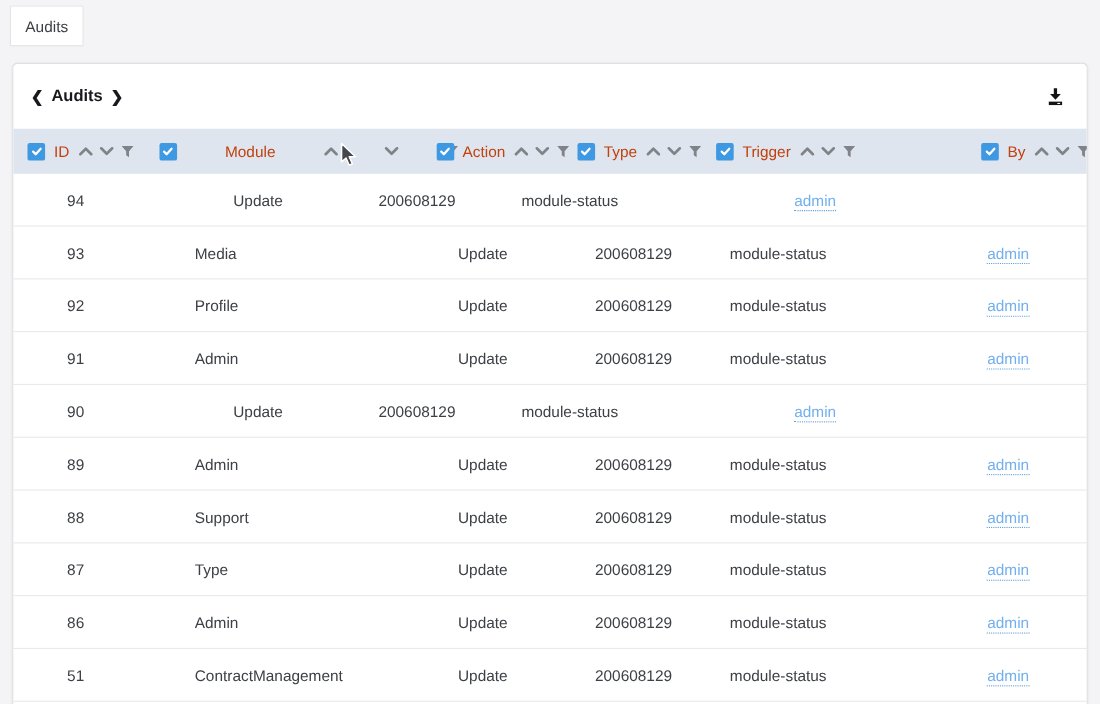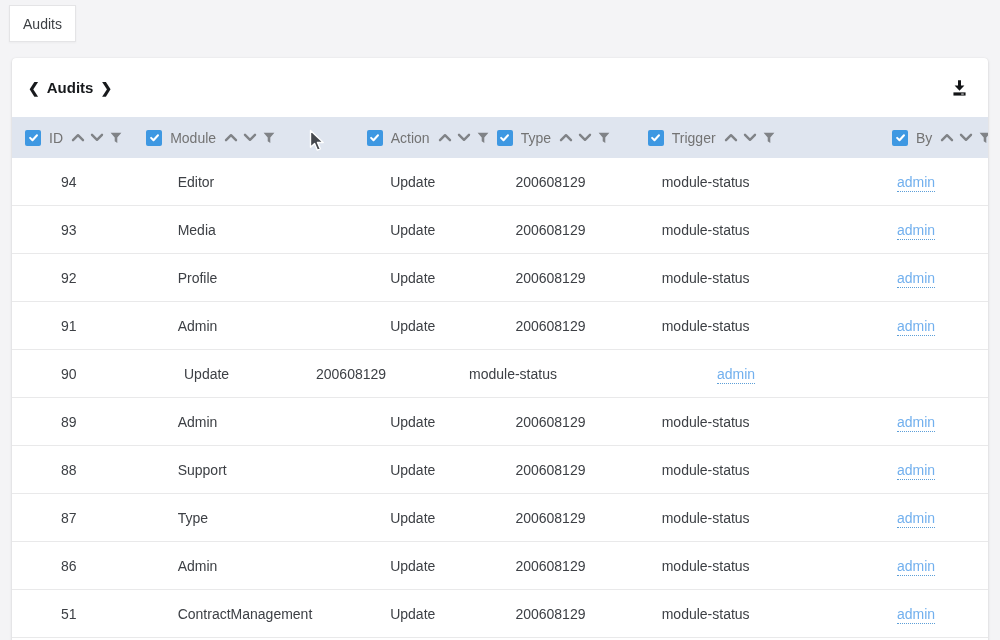--- a/index.html
+++ b/index.html
@@ -60,35 +60,35 @@
   .th { box-sizing: border-box; }
   .tr {
     height: 48px;
     border-bottom: 1px solid #e9e9ea;
     font-size: 14px; color: #3d4045;
     box-sizing: border-box;
     padding-left: 36px;
   }
   .td { box-sizing: border-box; }
   .col-id      { width: 136px; padding-left: 13px; }
-  .col-module  { width: 224px; }
-  .col-action  { width: 132px; }
+  .col-module  { width: 224px; gap: 36px; }
+  .col-action  { width: 132px; margin-left: 28px; }
   .col-type    { width: 130px; }
-  .col-trigger { width: 248px; margin-left: 23px; }
+  .col-trigger { width: 248px; }
   .col-by      { width: 96px; }
   .cb {
     width: 16px; height: 16px;
     background: #3e98e2;
     border-radius: 2px;
     display: inline-flex; align-items: center; justify-content: center;
     margin-right: 8px;
     cursor: pointer;
     flex: none;
   }
-  .th-label { font-size: 14px; color: #737373; margin-right: 8px; white-space: nowrap; }
+  .th-label { font-size: 14px; color: #c2410c; margin-right: 8px; white-space: nowrap; }
   .sort-btn { margin-right: 5px; cursor: pointer; line-height: 0; }
   .filter-btn { margin-left: 1px; cursor: pointer; line-height: 0; }
   .by-link {
     color: #72b0ee;
     text-decoration: none;
     border-bottom: 1px dotted #5d9fd8;
     padding-bottom: 1px;
     cursor: pointer;
   }
   .cursor-svg { position: absolute; left: 309px; top: 129px; pointer-events: none; }
@@ -256,21 +256,20 @@
     <span class="filter-btn">
       <svg width="12" height="12" viewBox="0 0 12 12">
         <path d="M0.6 0.8 H11.4 L7.3 5.6 V11 L4.7 9.2 V5.6 Z" fill="#808387"></path>
       </svg>
     </span>
   </div>
 </div>
   <div class="tbody" id="tbody">
   <div class="tr">
     <div class="td col-id">94</div>
-    <div class="td col-module">Editor</div>
     <div class="td col-action">Update</div>
     <div class="td col-type">200608129</div>
     <div class="td col-trigger">module-status</div>
     <div class="td col-by">
       <a class="by-link">admin</a>
     </div>
   </div>
 
   <div class="tr">
     <div class="td col-id">93</div>

